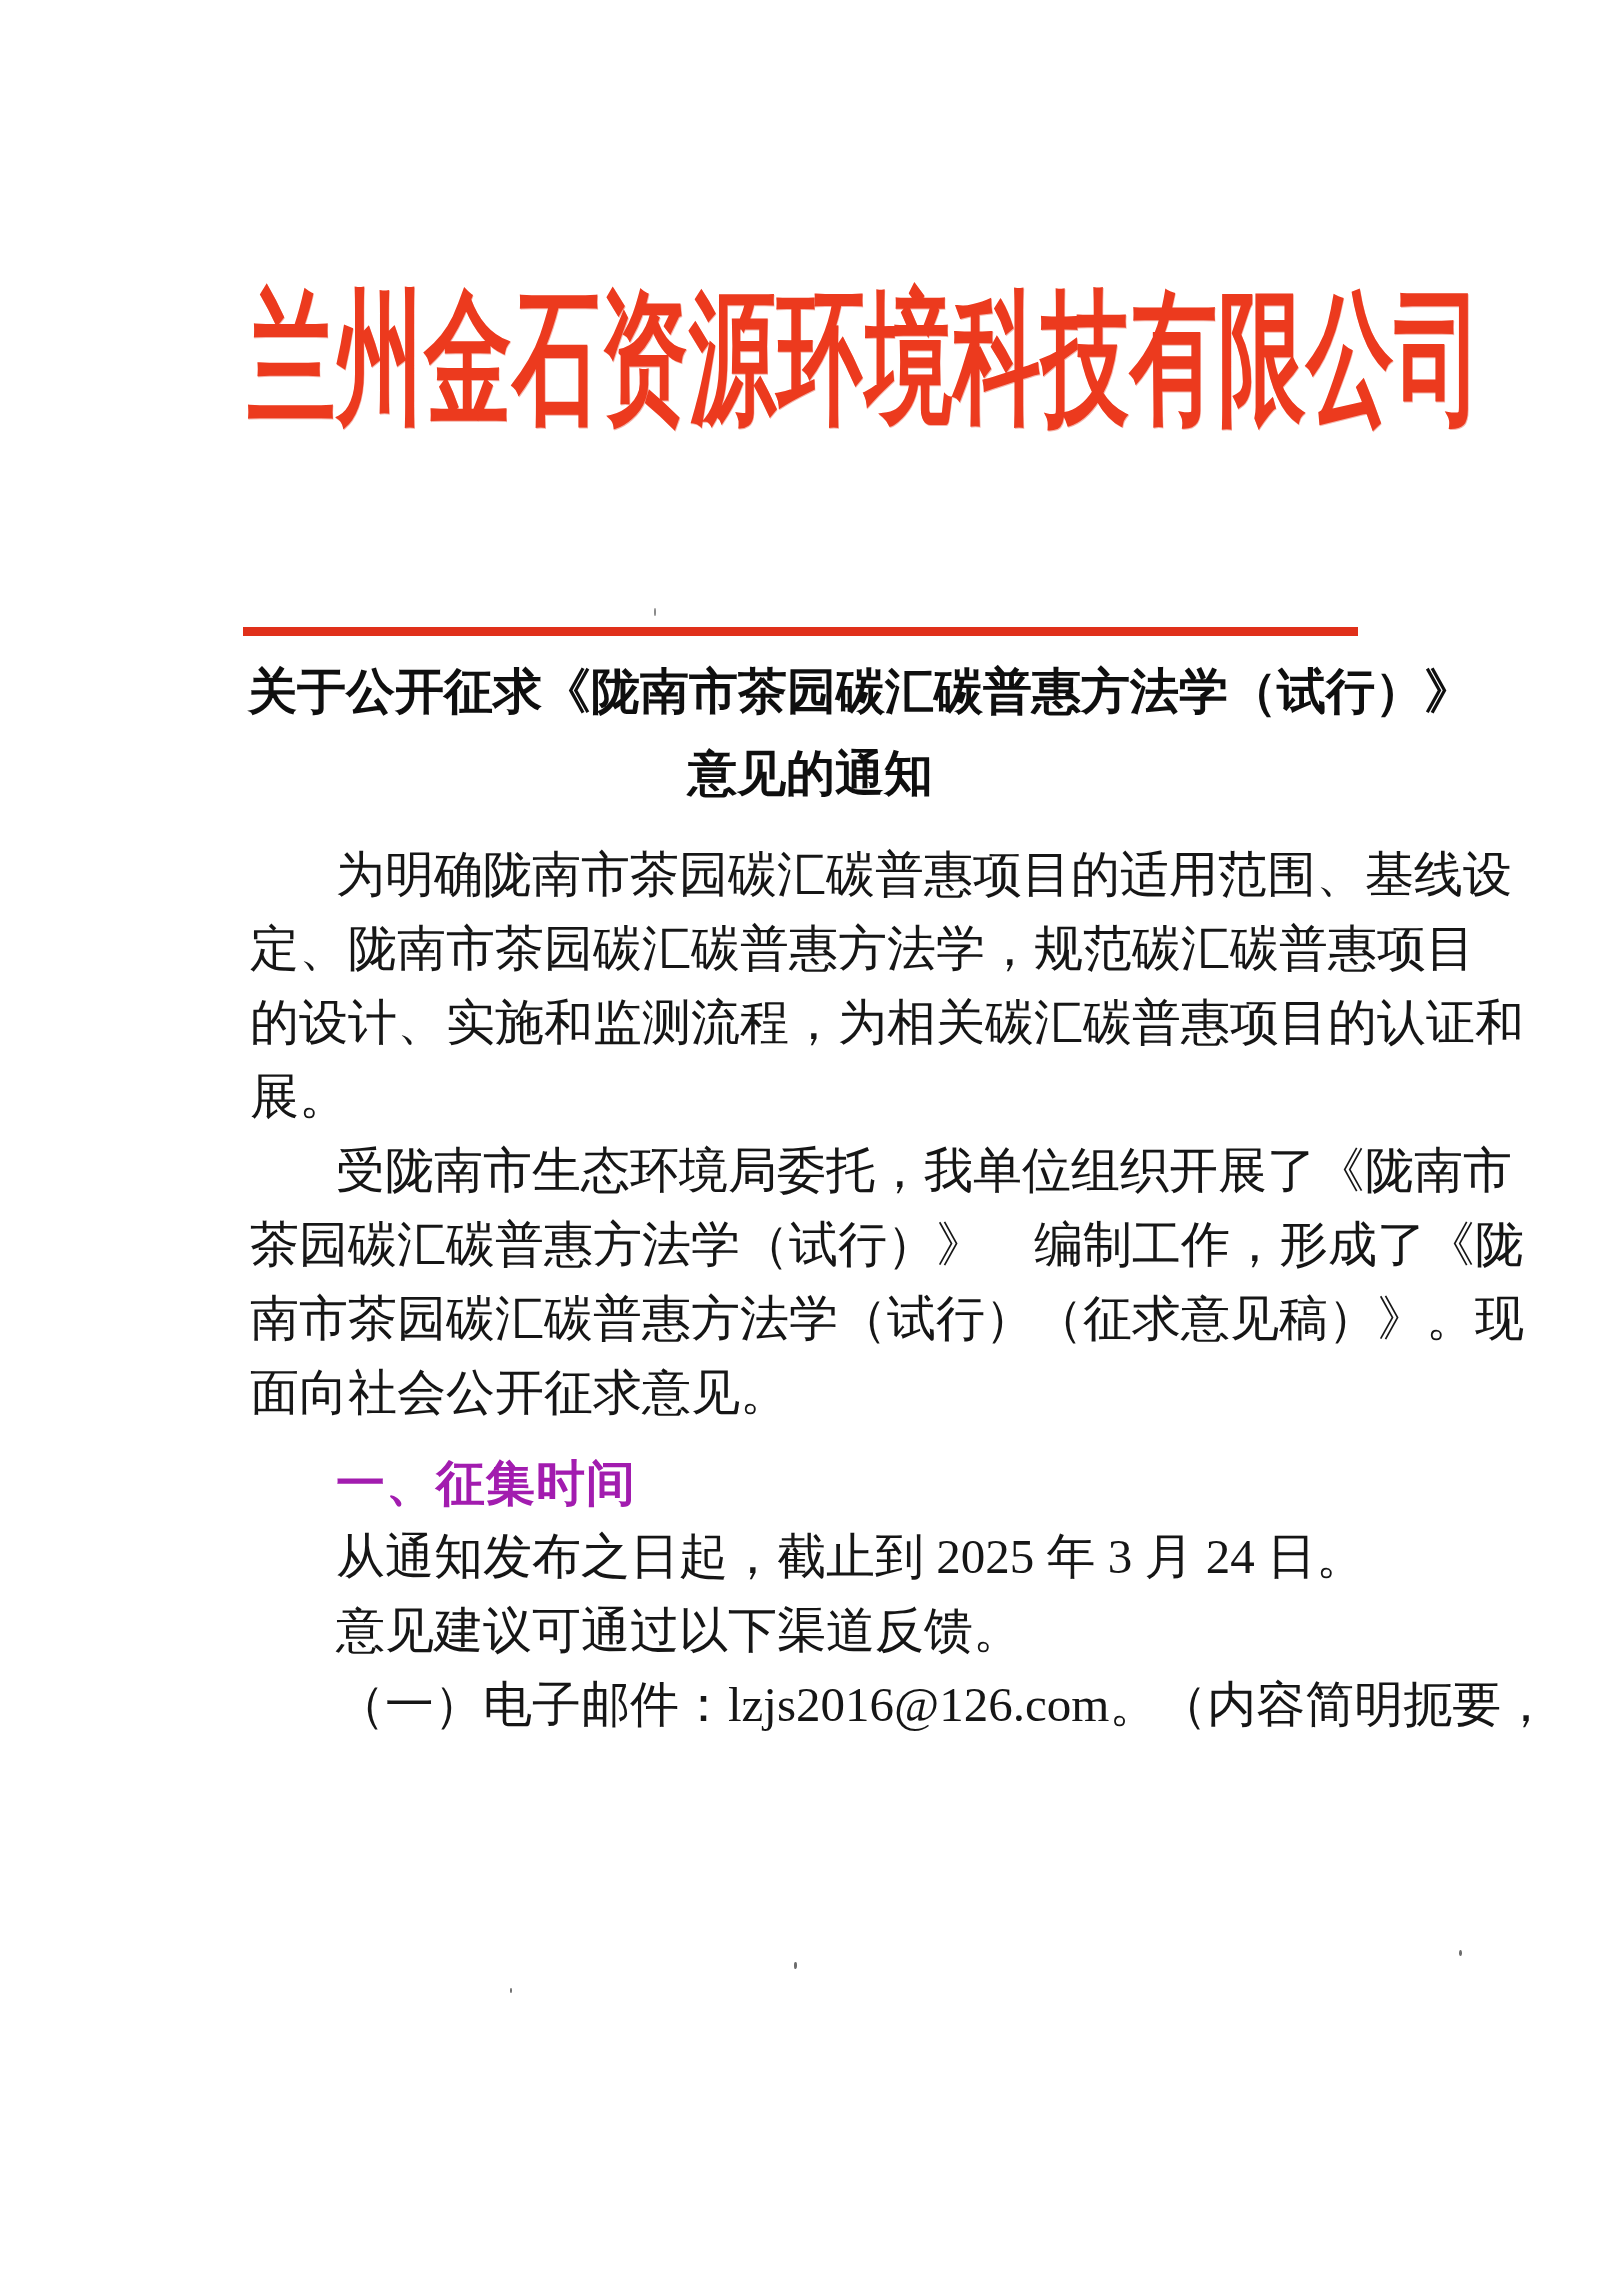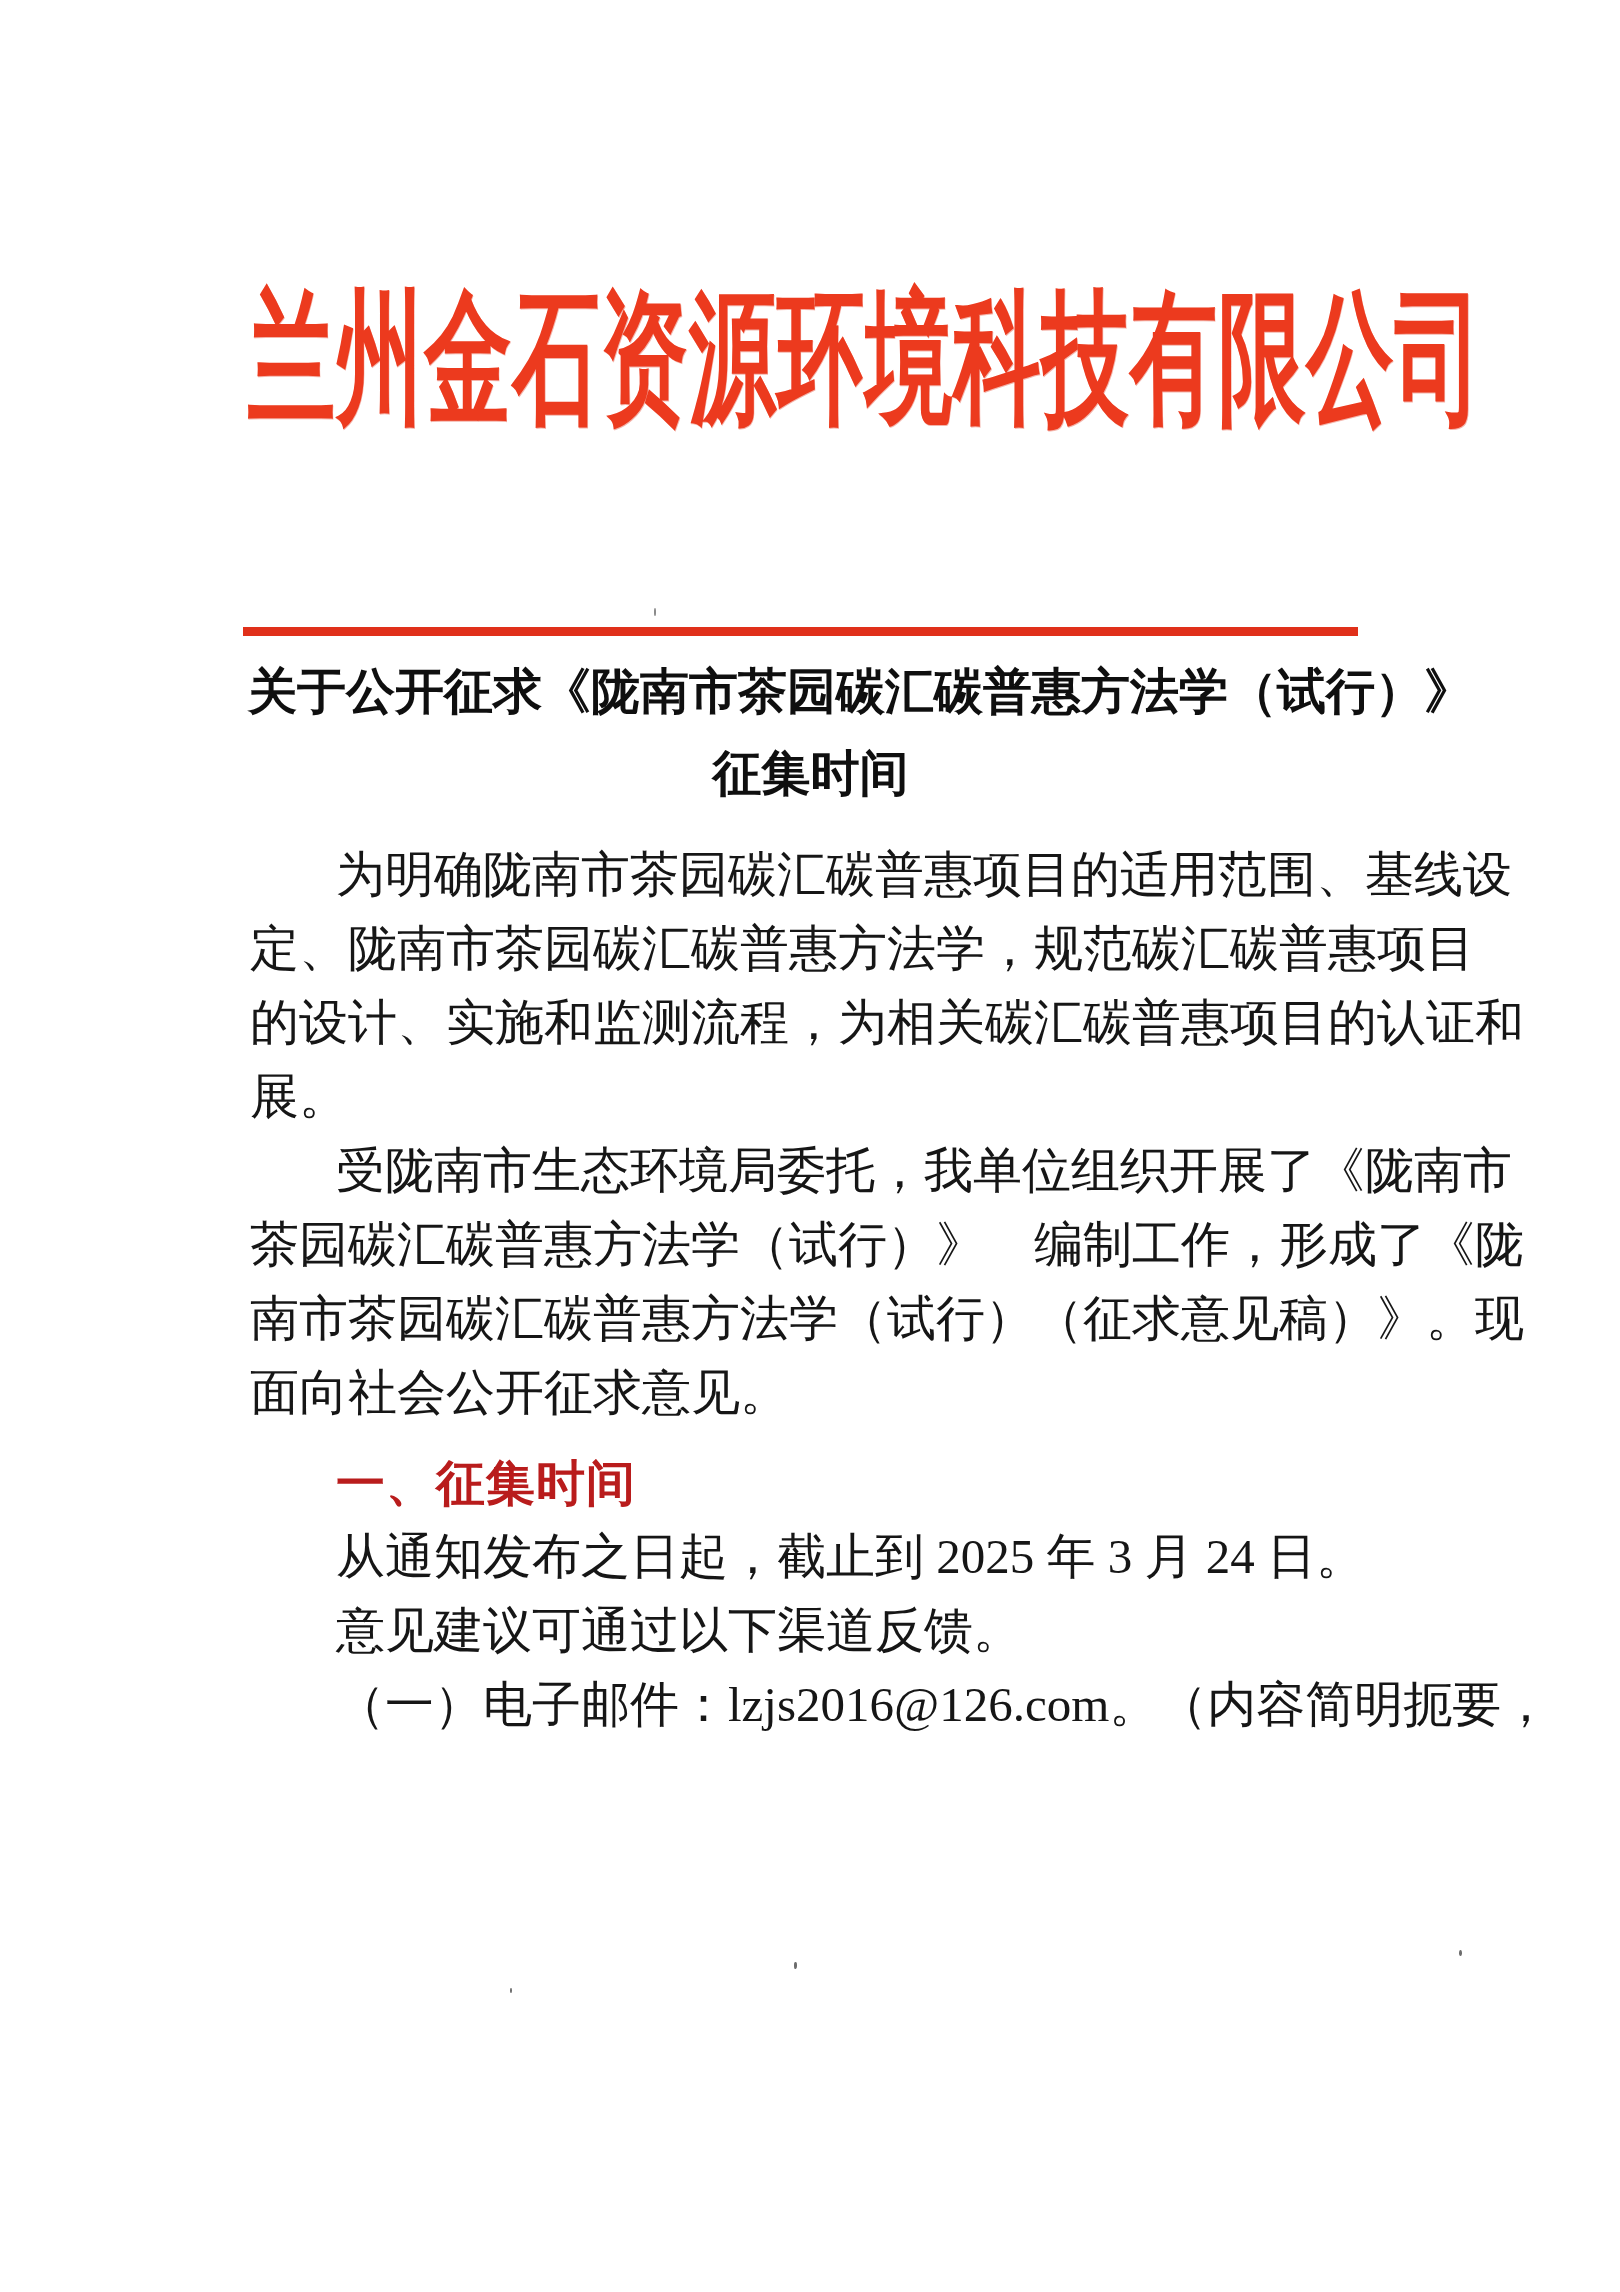--- a/index.html
+++ b/index.html
@@ -62,21 +62,21 @@
   .line {
     line-height: 74px;
     white-space: nowrap;
   }
   .indent { padding-left: 86px; }
   .heading {
     font-family: "Liberation Sans", "DejaVu Sans", sans-serif;
     font-weight: bold;
     letter-spacing: 1px;
     margin-top: 15.7px;
-    color: #b91c1c;
+    color: #a21caf;
   }
   
   .speck {
     position: absolute;
     background: #6d6d6d;
     border-radius: 45%;
   }
   .speck.s1 { left: 794px;  top: 1962px; width: 2.9px; height: 6.9px; }
   .speck.s2 { left: 1459px; top: 1950px; width: 2.9px; height: 5.9px; }
   .speck.s3 { left: 510px;  top: 1988px; width: 2px; height: 4.9px; }
@@ -86,21 +86,21 @@
 <body>
 
 <div class="page">
 
   <div class="letterhead">兰州金石资源环境科技有限公司</div>
 
   <div class="rule"></div>
 
   <div class="doc-title">
     <div class="t1">关于公开征求《陇南市茶园碳汇碳普惠方法学（试行）》</div>
-    <div class="t2">征集时间</div>
+    <div class="t2">意见的通知</div>
   </div>
 
   <div class="body-col">
     <div class="line indent">为明确陇南市茶园碳汇碳普惠项目的适用范围、基线设</div>
     <div class="line">定、陇南市茶园碳汇碳普惠方法学，规范碳汇碳普惠项目</div>
     <div class="line">的设计、实施和监测流程，为相关碳汇碳普惠项目的认证和</div>
     <div class="line">展。</div>
 
     <div class="line indent">受陇南市生态环境局委托，我单位组织开展了《陇南市</div>
     <div class="line">茶园碳汇碳普惠方法学（试行）》　编制工作，形成了《陇</div>

